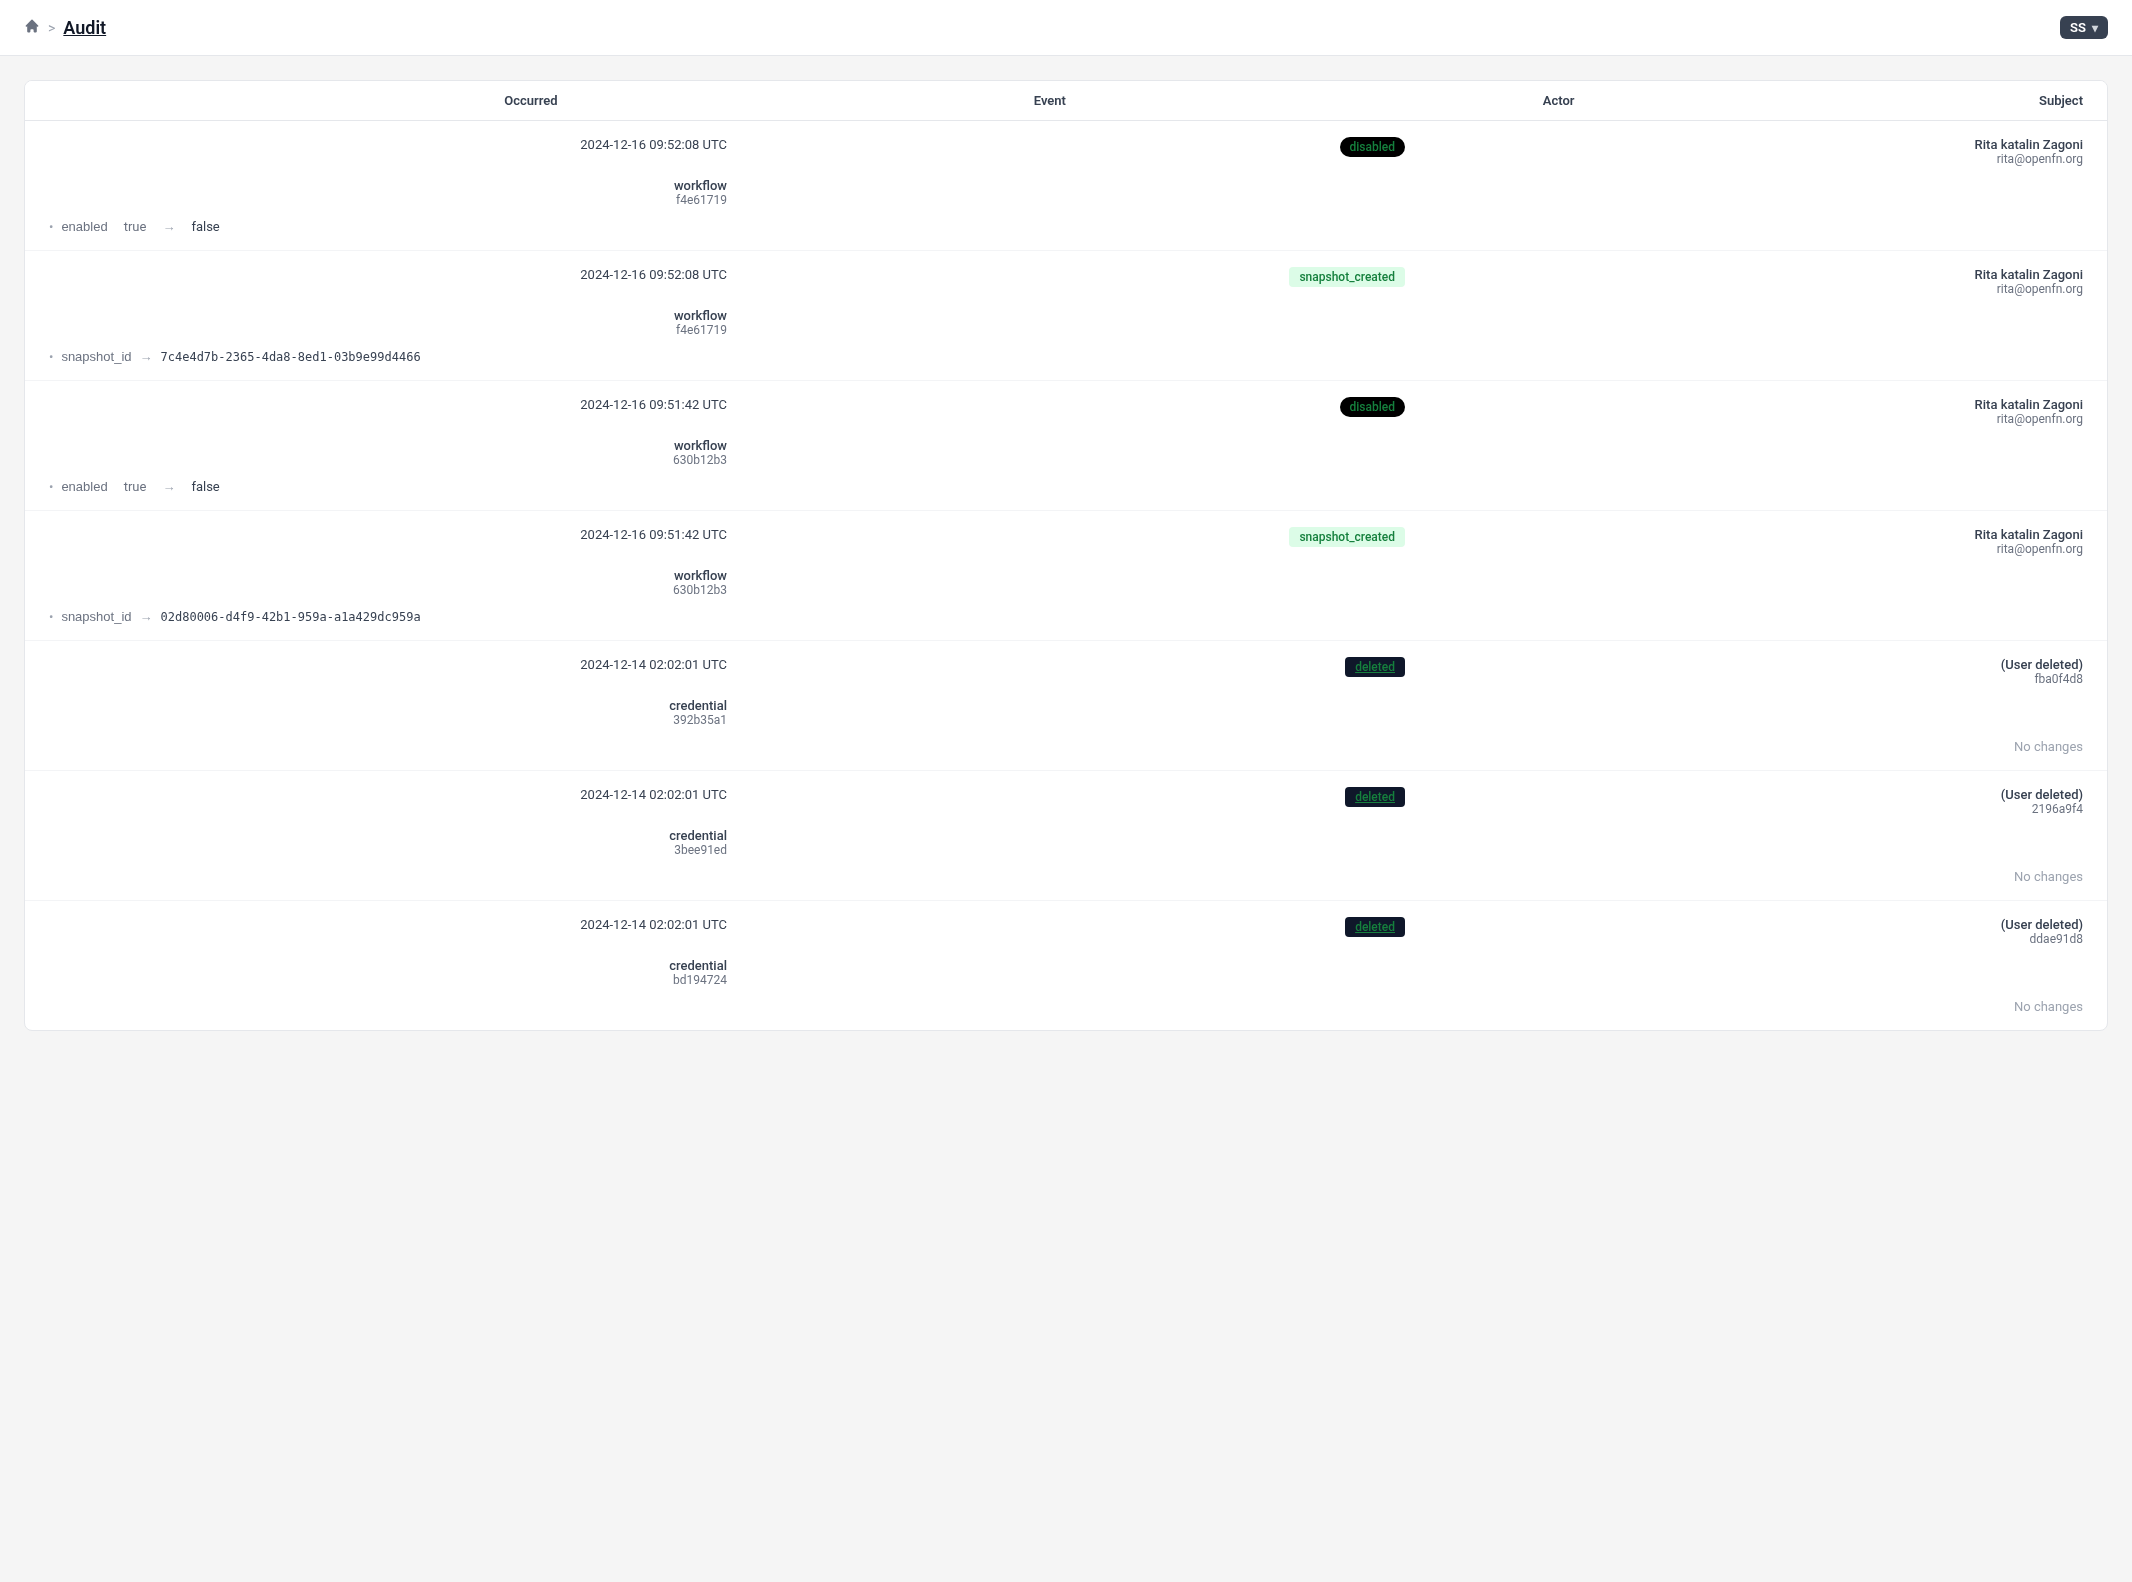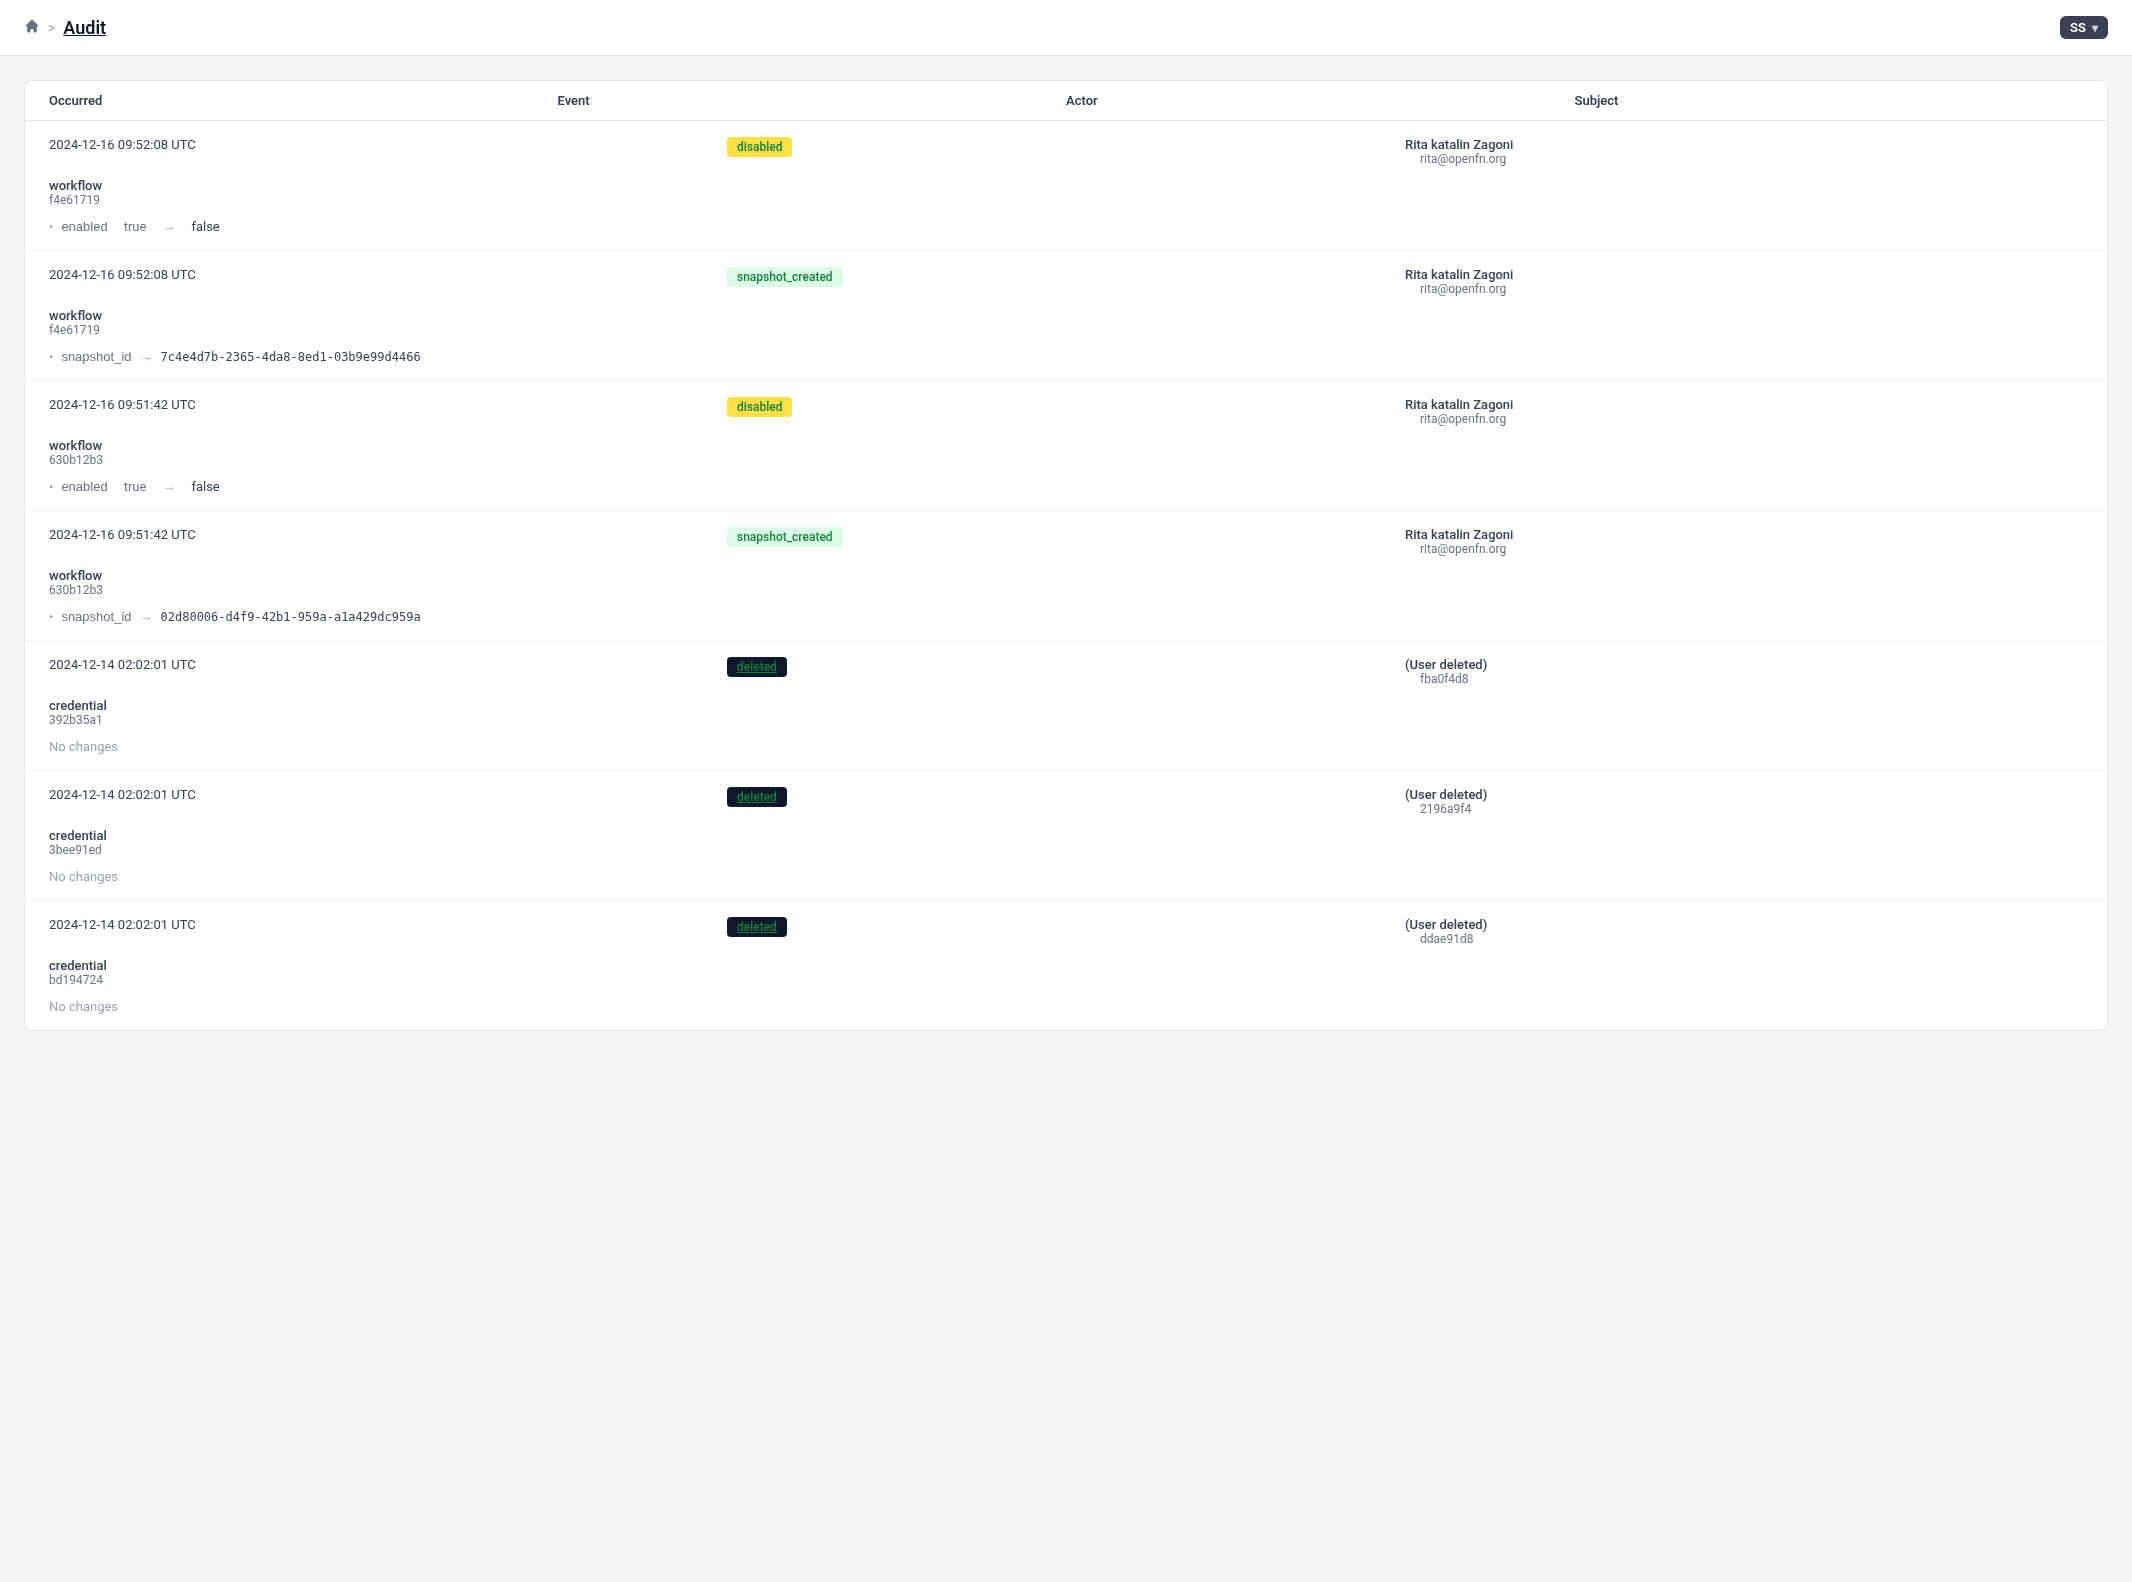--- a/index.html
+++ b/index.html
@@ -62,20 +62,21 @@
       font-weight: 600;
     }
 
     .chevron-down-icon {
       font-size: 12px;
       color: #d1d5db;
     }
 
     .main-content {
       padding: 24px;
+      text-align: right;
     }
 
     .audit-table {
       background: #fff;
       border: 1px solid #e5e7eb;
       border-radius: 8px;
       overflow: hidden;
     }
 
     .table-header {
@@ -145,22 +146,23 @@
 
     .badge {
       display: inline-block;
       padding: 3px 10px;
       border-radius: 4px;
       font-size: 12px;
       font-weight: 500;
     }
 
     .badge-disabled {
-      background: #fde047;
+      background: #000000;
       color: #15803d;
+      border-radius: 10px;
     }
 
     .badge-snapshot-created {
       background: #dcfce7;
       color: #15803d;
     }
 
     .badge-deleted {
       background: #0f172a;
       color: #15803d;

